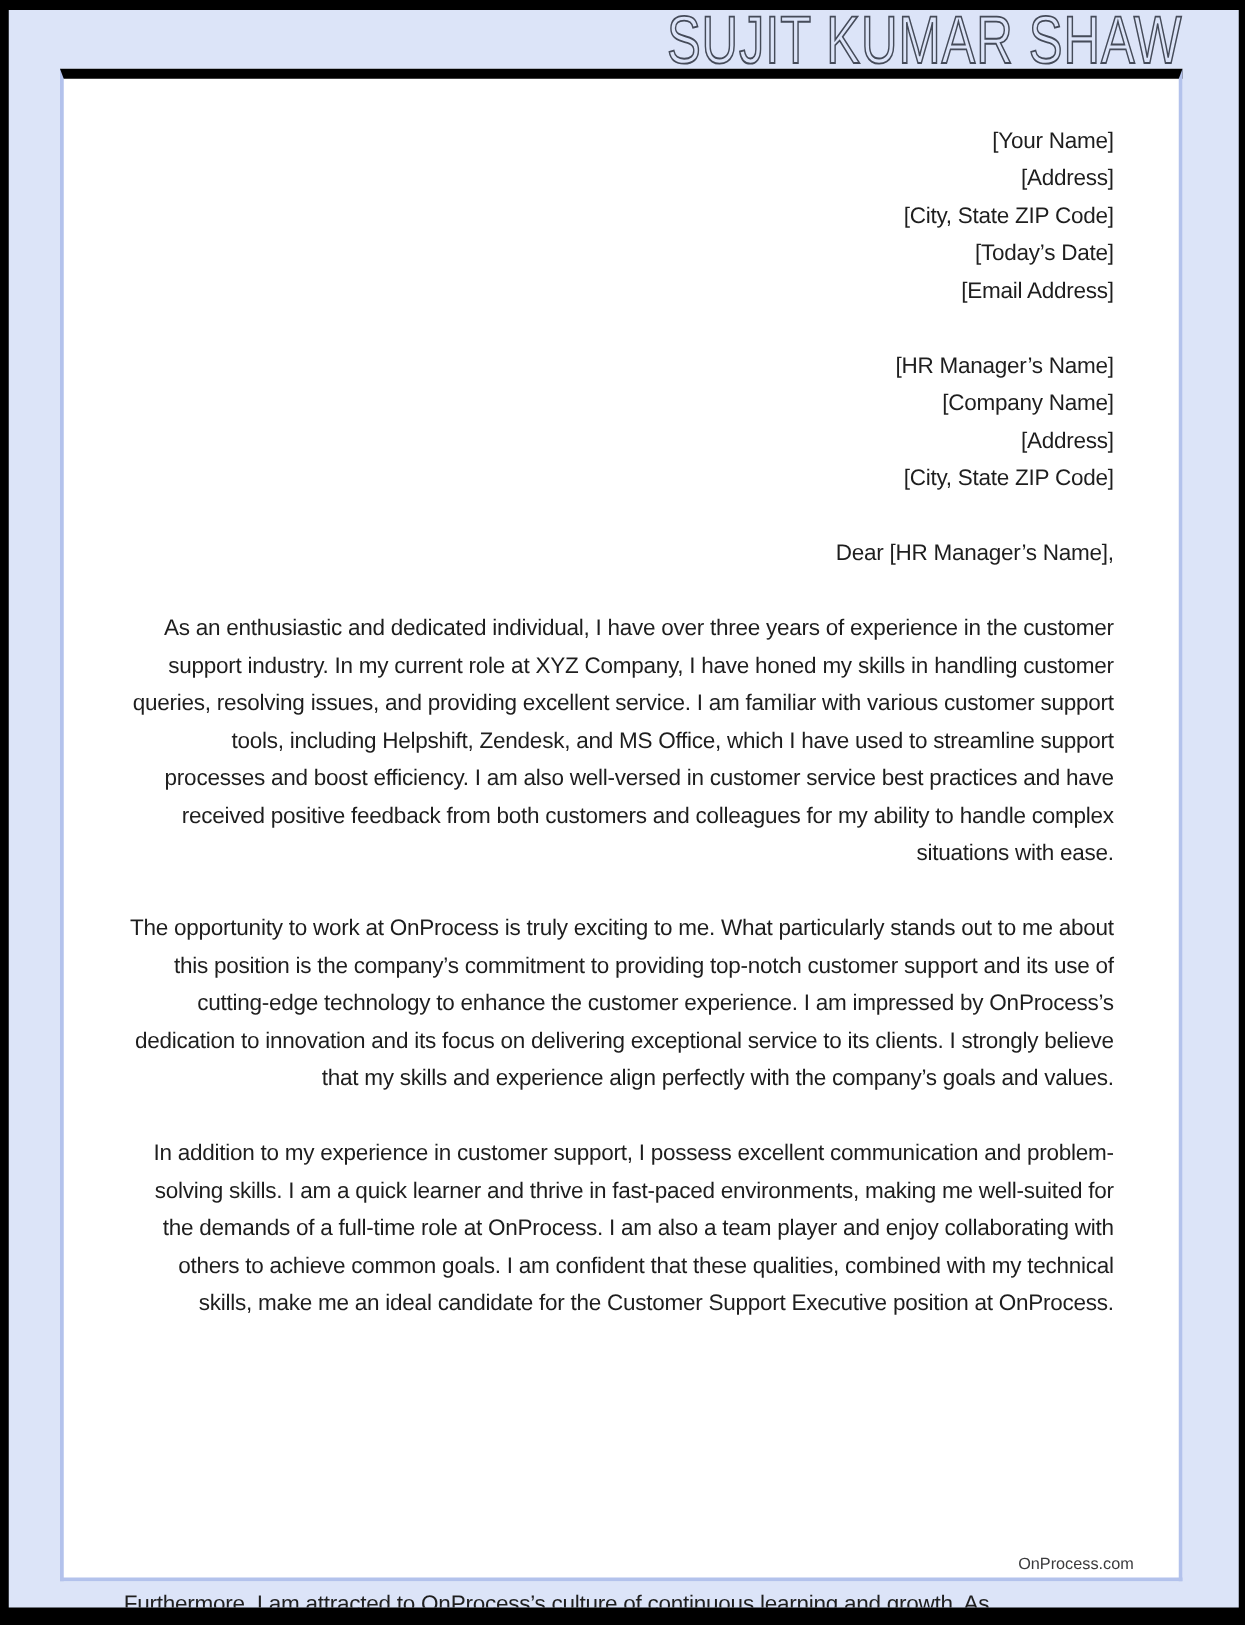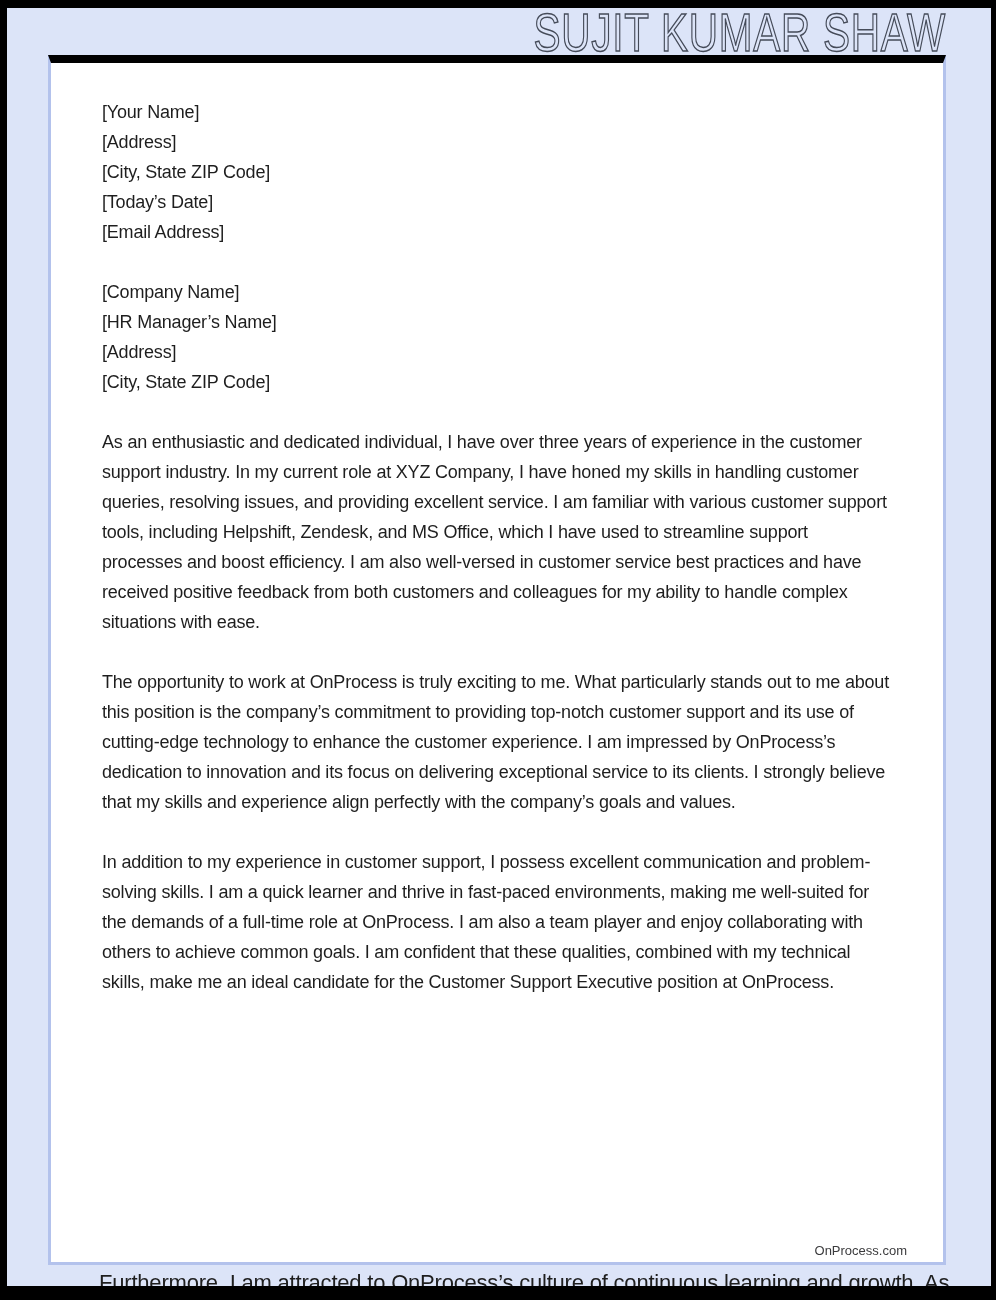--- a/index.html
+++ b/index.html
@@ -33,32 +33,33 @@
     border-left: 3px solid var(--c-page-border, #b3c2ec);
     border-right: 3px solid var(--c-page-border, #b3c2ec);
     border-bottom: 3px solid var(--c-page-border, #b3c2ec);
     overflow: hidden;
   }
   .letter {
     padding: 34px 52px 0 51px;
     font-size: 18px; line-height: 30px;
     letter-spacing: -0.2px;
     color: var(--c-text, #1e1e1e);
+    text-align: right;
   }
   .block { margin: 0 0 30px 0; }
   .paras p { margin: 0 0 30px 0; }
   .watermark {
     position: absolute; right: 36px; bottom: 3px;
     font-size: 13px; line-height: 16px;
     color: var(--c-watermark, #3b3b3d);
     text-decoration: none; cursor: pointer;
   }
   .overflow-line {
     position: absolute; left: 92px; top: 1260px;
-    font-size: 22px; line-height: 30px;
+    font-size: 18px; line-height: 30px;
     letter-spacing: -0.2px; white-space: nowrap;
     color: var(--c-text, #1e1e1e);
     text-align: right;
   }
 </style>
 </head>
 <body>
 
 <div class="canvas">
 
@@ -69,26 +70,27 @@
 
       <div class="block">
           <div>[Your Name]</div>
           <div>[Address]</div>
           <div>[City, State ZIP Code]</div>
           <div>[Today’s Date]</div>
           <div>[Email Address]</div>
         </div>
 
       <div class="block">
+          <div>[HR Manager’s Name]</div>
           <div>[Company Name]</div>
-          <div>[HR Manager’s Name]</div>
           <div>[Address]</div>
           <div>[City, State ZIP Code]</div>
         </div>
 
+      <p class="block">Dear [HR Manager’s Name],</p>
 
       <div class="paras">
           <p>As an enthusiastic and dedicated individual, I have over three years of experience in the customer support industry. In my current role at XYZ Company, I have honed my skills in handling customer queries, resolving issues, and providing excellent service. I am familiar with various customer support tools, including Helpshift, Zendesk, and MS Office, which I have used to streamline support processes and boost efficiency. I am also well-versed in customer service best practices and have received positive feedback from both customers and colleagues for my ability to handle complex situations with ease.</p>
           <p>The opportunity to work at OnProcess is truly exciting to me. What particularly stands out to me about this position is the company’s commitment to providing top-notch customer support and its use of cutting-edge technology to enhance the customer experience. I am impressed by OnProcess’s dedication to innovation and its focus on delivering exceptional service to its clients. I strongly believe that my skills and experience align perfectly with the company’s goals and values.</p>
           <p>In addition to my experience in customer support, I possess excellent communication and problem-solving skills. I am a quick learner and thrive in fast-paced environments, making me well-suited for the demands of a full-time role at OnProcess. I am also a team player and enjoy collaborating with others to achieve common goals. I am confident that these qualities, combined with my technical skills, make me an ideal candidate for the Customer Support Executive position at OnProcess.</p>
         </div>
 
     </div>
 
     <span class="watermark">OnProcess.com</span>

